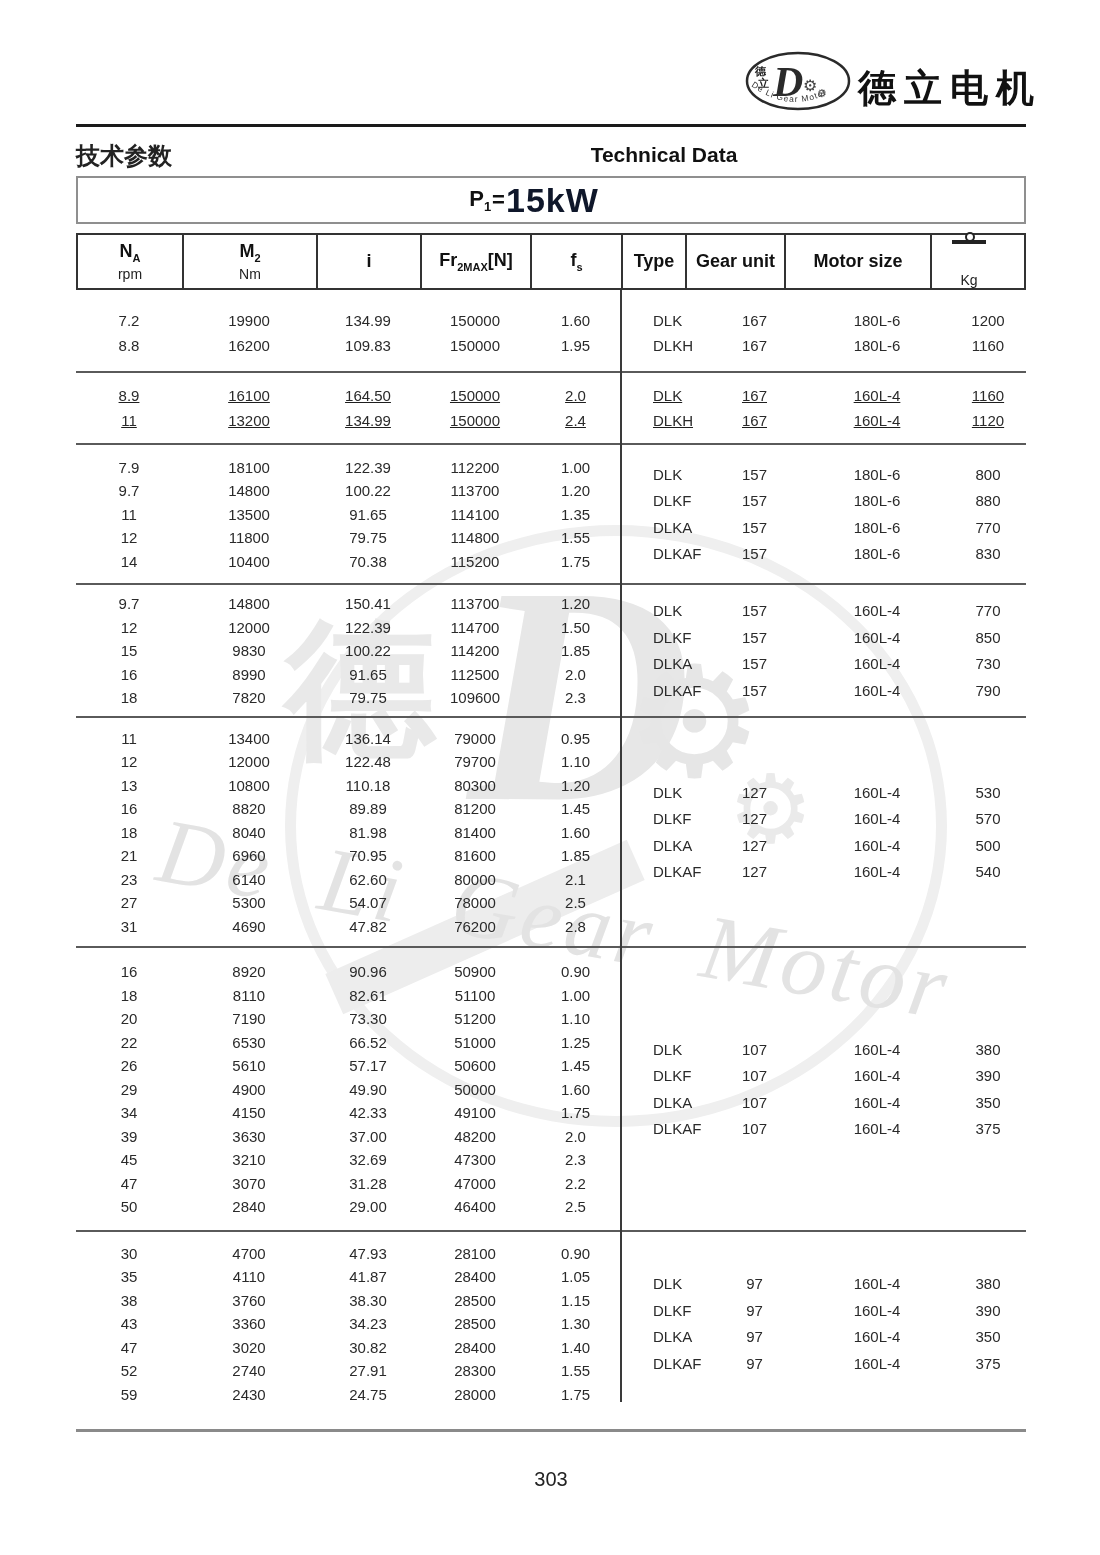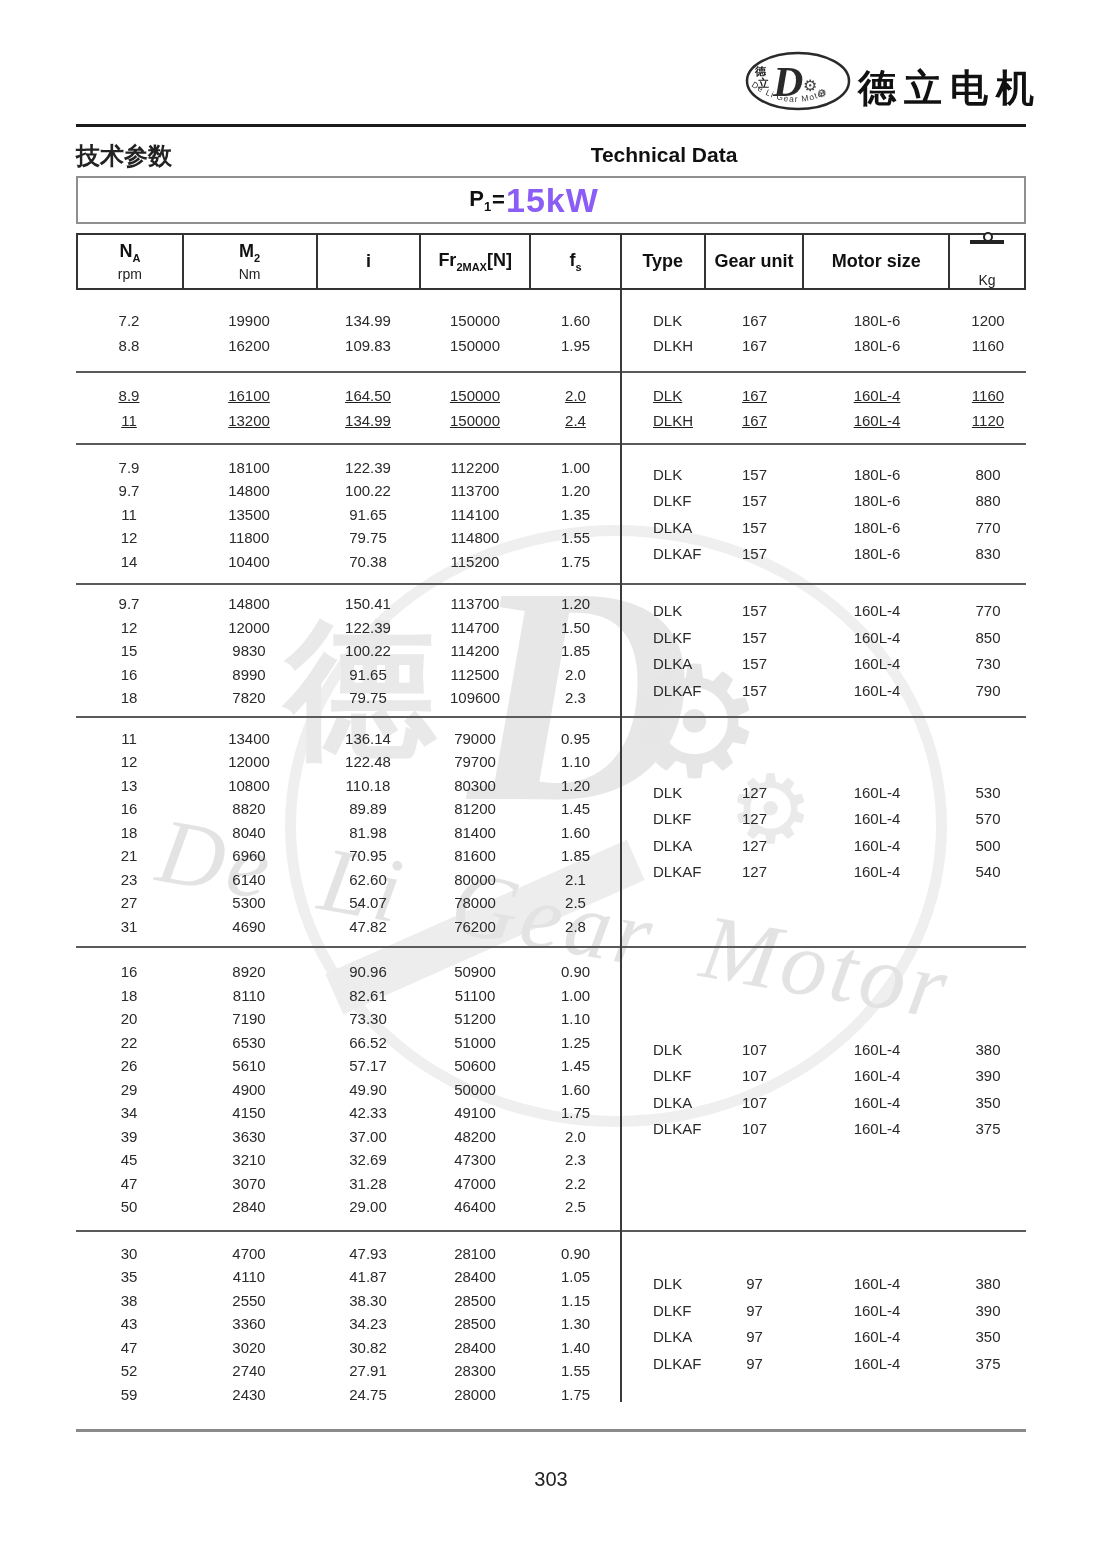--- a/index.html
+++ b/index.html
@@ -34,29 +34,29 @@
   .title-zh{position:absolute;left:76px;top:140px;font-size:24px;font-weight:bold;color:#222;z-index:1;text-align:center;}
   .title-en{position:absolute;left:664px;top:143px;transform:translateX(-50%);
             font-size:21px;font-weight:bold;color:#111;z-index:1;}
   
   .banner{position:absolute;left:76px;top:176px;width:950px;height:48px;box-sizing:border-box;
           border:2px solid #8f8f8f;display:flex;align-items:center;justify-content:center;
           padding-right:34px;z-index:1;background:transparent;}
   .banner .p{font-size:22px;font-weight:bold;color:#111;}
   .banner .p sub{font-size:13px;}
   .banner .eq{font-size:22px;font-weight:bold;color:#111;margin:0 1px;}
-  .banner .val{font-size:34px;font-weight:bold;color:#8b5cf6;letter-spacing:1px;}
+  .banner .val{font-size:34px;font-weight:bold;color:#0f172a;letter-spacing:1px;}
   
   .thead{position:absolute;left:76px;top:233px;width:950px;height:57px;box-sizing:border-box;
          border:2px solid #333;display:flex;z-index:1;background:transparent;}
   .hcell{box-sizing:border-box;border-right:2px solid #333;display:flex;flex-direction:column;
          align-items:center;justify-content:center;line-height:1.15;}
   .hcell:last-child{border-right:none;gap:26px;}
   .hc1{width:106px}.hc2{width:134px}.hc3{width:104px}.hc4{width:110px}.hc5{width:91px}
-  .hc6{width:84px}.hc7{width:99px}.hc8{width:146px}.hc9{width:74px}
+  .hc6{width:64px}.hc7{width:99px}.hc8{width:146px}.hc9{width:74px}
   .h-main{font-size:18px;font-weight:bold;color:#111;}
   .h-main sub{font-size:11px;font-weight:bold;}
   .h-unit{font-size:14px;color:#222;margin-top:1px;}
   .weight-icon{position:relative;width:30px;height:18px;border:2px solid #222;margin:6px auto 1px;}
   .weight-icon::before{content:"";position:absolute;top:-10px;left:50%;margin-left:-4px;
       width:6px;height:6px;border:2px solid #222;border-radius:50%;background:#fff;}
   
   .tbody{position:absolute;left:76px;top:290px;width:950px;z-index:1;}
   .group{display:flex;border-bottom:2px solid #5a5a5a;box-sizing:border-box;}
   .group.last{border-bottom:3px solid #8a8a8a;}
@@ -557,21 +557,21 @@
           </div>
           <div class="d-row">
             <div class="cell c0">35</div>
             <div class="cell c1">4110</div>
             <div class="cell c2">41.87</div>
             <div class="cell c3">28400</div>
             <div class="cell c4">1.05</div>
           </div>
           <div class="d-row">
             <div class="cell c0">38</div>
-            <div class="cell c1">2550</div>
+            <div class="cell c1">3760</div>
             <div class="cell c2">38.30</div>
             <div class="cell c3">28500</div>
             <div class="cell c4">1.15</div>
           </div>
           <div class="d-row">
             <div class="cell c0">43</div>
             <div class="cell c1">3360</div>
             <div class="cell c2">34.23</div>
             <div class="cell c3">28500</div>
             <div class="cell c4">1.30</div>

